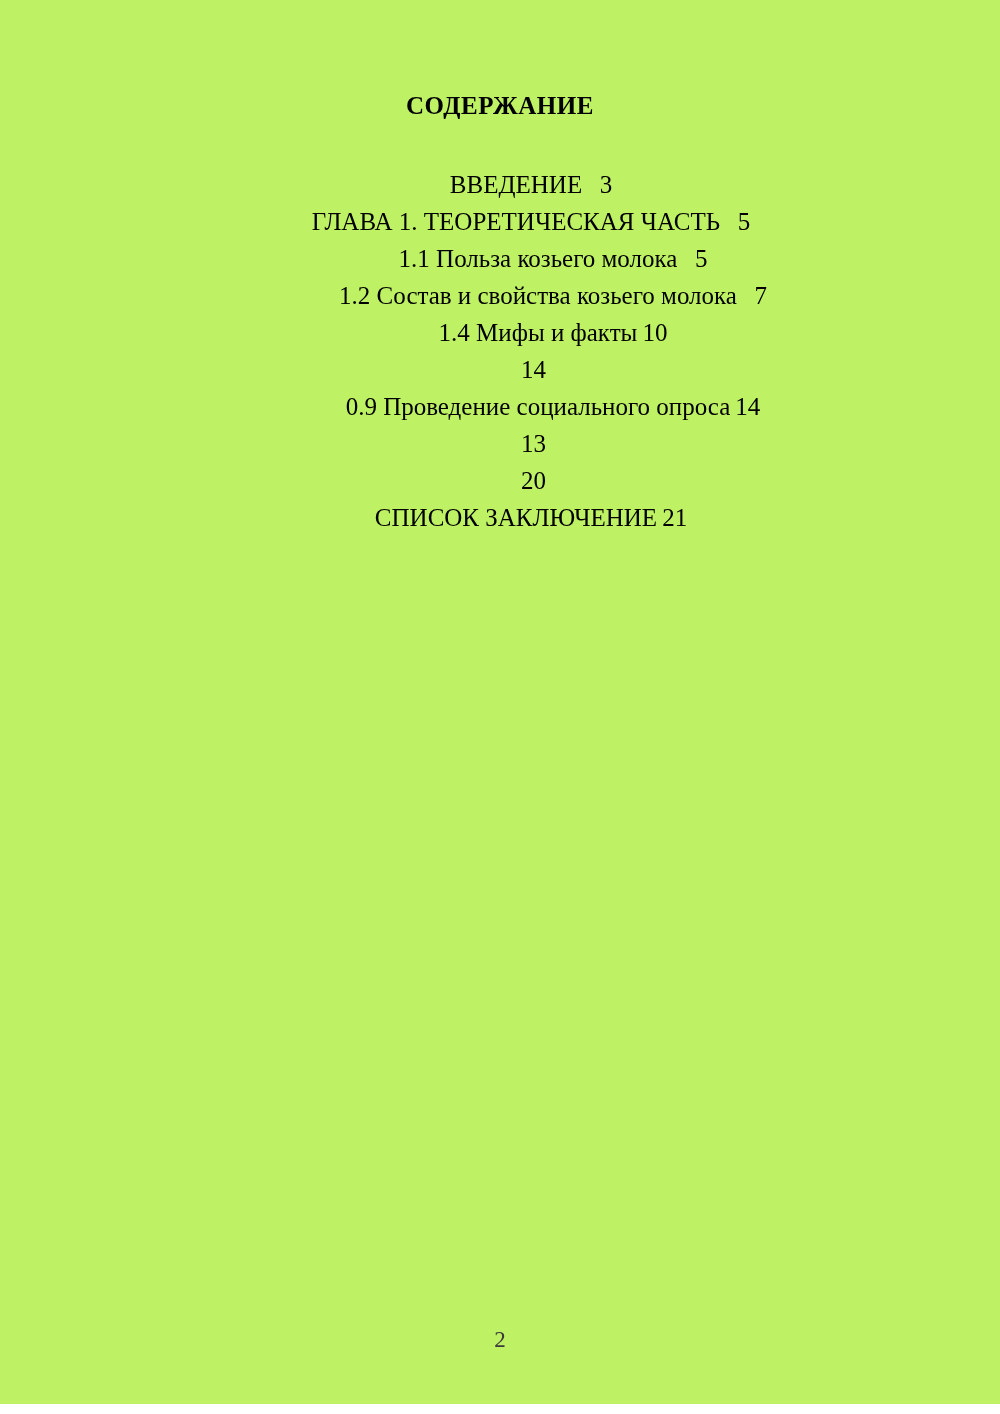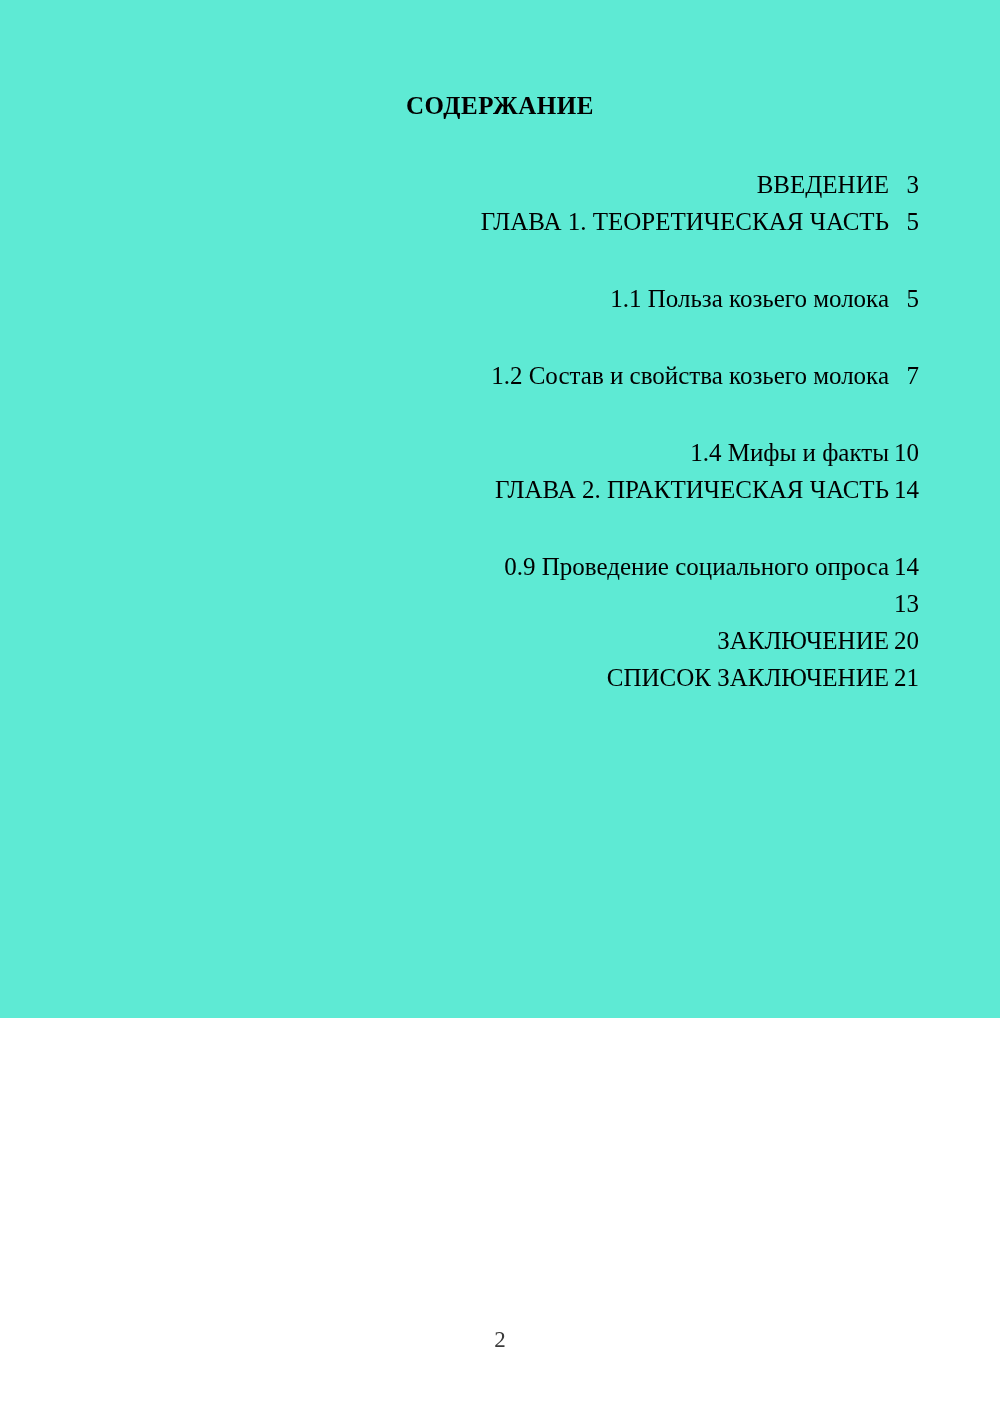--- a/index.html
+++ b/index.html
@@ -13,61 +13,60 @@
     position: relative;
     font-family: "Liberation Serif", "DejaVu Serif", serif;
     color: #000000;
     overflow: hidden;
   }
   .page {
     position: absolute;
     top: 0;
     left: 0;
     width: 1000px;
-    height: 1018px;
-    background: #5eead4;
+    height: 1404px;
+    background: #bef264;
   }
   .doc-title {
     position: absolute;
     top: 92px;
     left: 0;
     width: 1000px;
     text-align: center;
     font-size: 25px;
     font-weight: bold;
     letter-spacing: 0.5px;
   }
   .toc {
     position: absolute;
     top: 166px;
     left: 143px;
     width: 776px;
   }
   .toc-row {
     display: flex;
     align-items: baseline;
-    justify-content: flex-end;
+    justify-content: center;
     font-size: 25px;
     line-height: 37px;
     white-space: nowrap;
   }
   .toc-row .label {
     display: inline-block;
   }
   .toc-row .page-num {
     display: inline-block;
     text-align: right;
     min-width: 30px;
   }
   .level-1 .label {
     padding-left: 0;
   }
   .level-2 .label {
     padding-left: 44px;
-    margin-top: 40px;
   }
   .footer-page {
     position: absolute;
     top: 1327px;
     left: 0;
     width: 1000px;
     text-align: center;
     font-size: 23px;
     color: #3a3a3a;
   }
@@ -94,32 +93,30 @@
     </div>
     <div class="toc-row level-2">
       <span class="label">1.2 Состав и свойства козьего молока</span>
       <span class="page-num">7</span>
     </div>
     <div class="toc-row level-2">
       <span class="label">1.4 Мифы и факты</span>
       <span class="page-num">10</span>
     </div>
     <div class="toc-row level-1">
-      <span class="label">ГЛАВА 2. ПРАКТИЧЕСКАЯ ЧАСТЬ</span>
       <span class="page-num">14</span>
     </div>
     <div class="toc-row level-2">
       <span class="label">0.9 Проведение социального опроса</span>
       <span class="page-num">14</span>
     </div>
     <div class="toc-row level-2">
       <span class="page-num">13</span>
     </div>
     <div class="toc-row level-1">
-      <span class="label">ЗАКЛЮЧЕНИЕ</span>
       <span class="page-num">20</span>
     </div>
     <div class="toc-row level-1">
       <span class="label">СПИСОК ЗАКЛЮЧЕНИЕ</span>
       <span class="page-num">21</span>
     </div>
   </div>
 
   <div class="footer-page">2</div>
 

